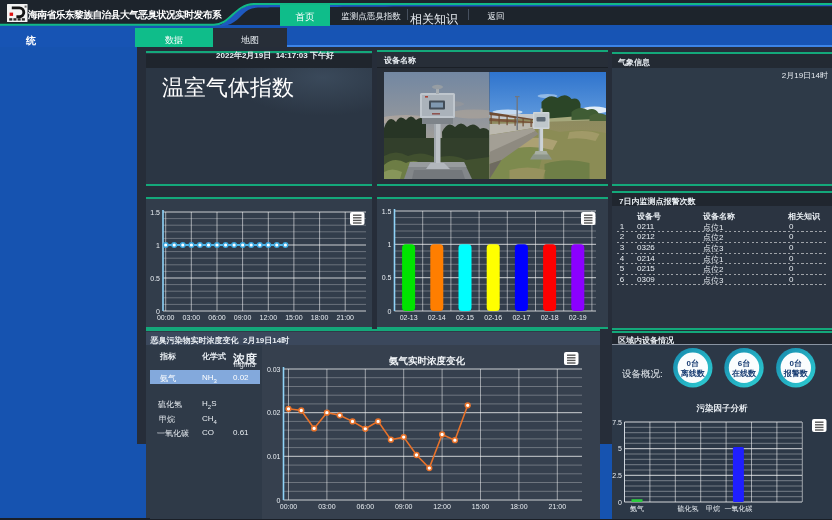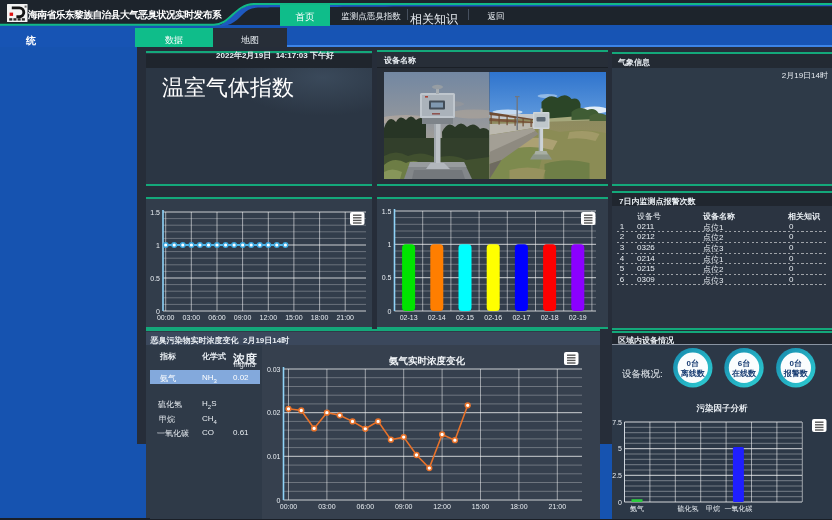--- a/index.html
+++ b/index.html
@@ -239,21 +239,21 @@
     <text x="14.5" y="14.5" font-size="7" fill="#e8edf2" text-anchor="end">1.5</text>
     <rect x="204" y="13" width="14.5" height="13" rx="2" fill="#fff"></rect>
     <line x1="207" y1="16.2" x2="215.5" y2="16.2" stroke="#555" stroke-width="1.4"></line>
     <line x1="207" y1="18.8" x2="215.5" y2="18.8" stroke="#555" stroke-width="1.4"></line>
     <line x1="207" y1="21.4" x2="215.5" y2="21.4" stroke="#555" stroke-width="1.4"></line>
     <line x1="207" y1="24.0" x2="215.5" y2="24.0" stroke="#555" stroke-width="1.4"></line>
   </svg>
 <div class="a" style="left:612px;top:190.5px;width:220px;height:139px;background:#2b3441;border-top:2.5px solid #14a87a;border-bottom:2.5px solid #14a87a"></div>
 <div class="a" style="left:612px;top:193px;width:220px;height:13px;background:#20262f"></div>
 <div class="t" style="left:619px;top:195.5px;font-size:8px;font-weight:bold">7日内监测点报警次数</div>
-<div class="t" style="left:637px;top:211px;font-size:8px;font-weight:normal">设备号</div>
+<div class="t" style="left:637px;top:211px;font-size:8px;font-weight:bold">设备号</div>
 <div class="t" style="left:703px;top:211px;font-size:8px;font-weight:bold">设备名称</div>
 <div class="t" style="left:788px;top:211px;font-size:8px;font-weight:bold">相关知识</div>
 <div class="t" style="left:622px;top:221.5px;font-size:8px;transform:translateX(-50%)">1</div>
 <div class="t" style="left:637px;top:221.5px;font-size:8px">0211</div>
 <div class="t" style="left:703px;top:221.5px;font-size:8px">点位1</div>
 <div class="t" style="left:789px;top:221.5px;font-size:8px">0</div>
 <div class="t" style="left:622px;top:232px;font-size:8px;transform:translateX(-50%)">2</div>
 <div class="t" style="left:637px;top:232px;font-size:8px">0212</div>
 <div class="t" style="left:703px;top:232px;font-size:8px">点位2</div>
 <div class="t" style="left:789px;top:232px;font-size:8px">0</div>

